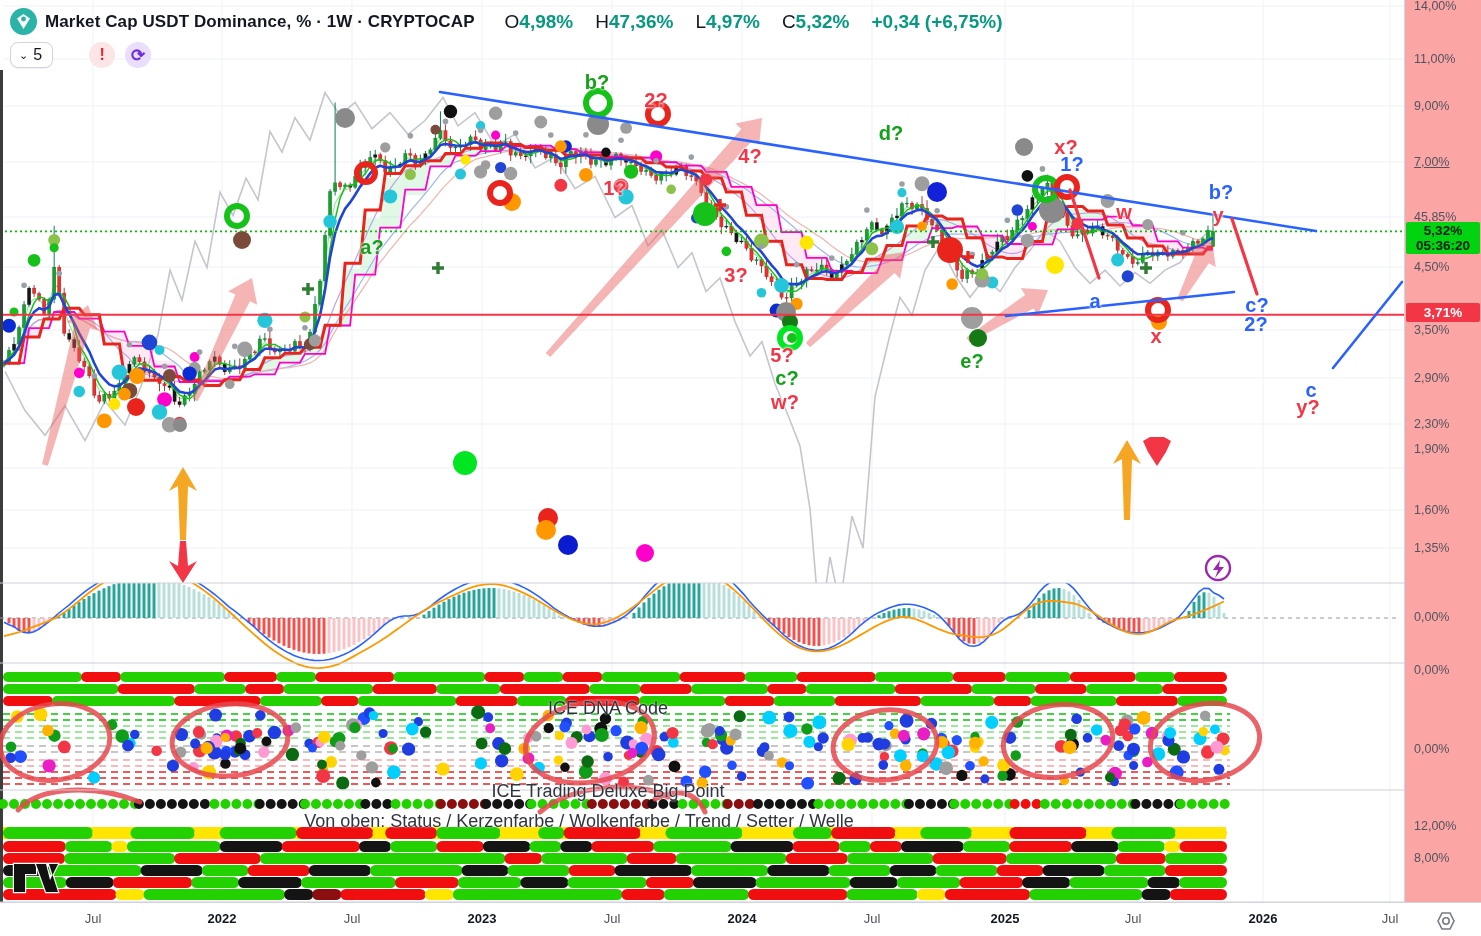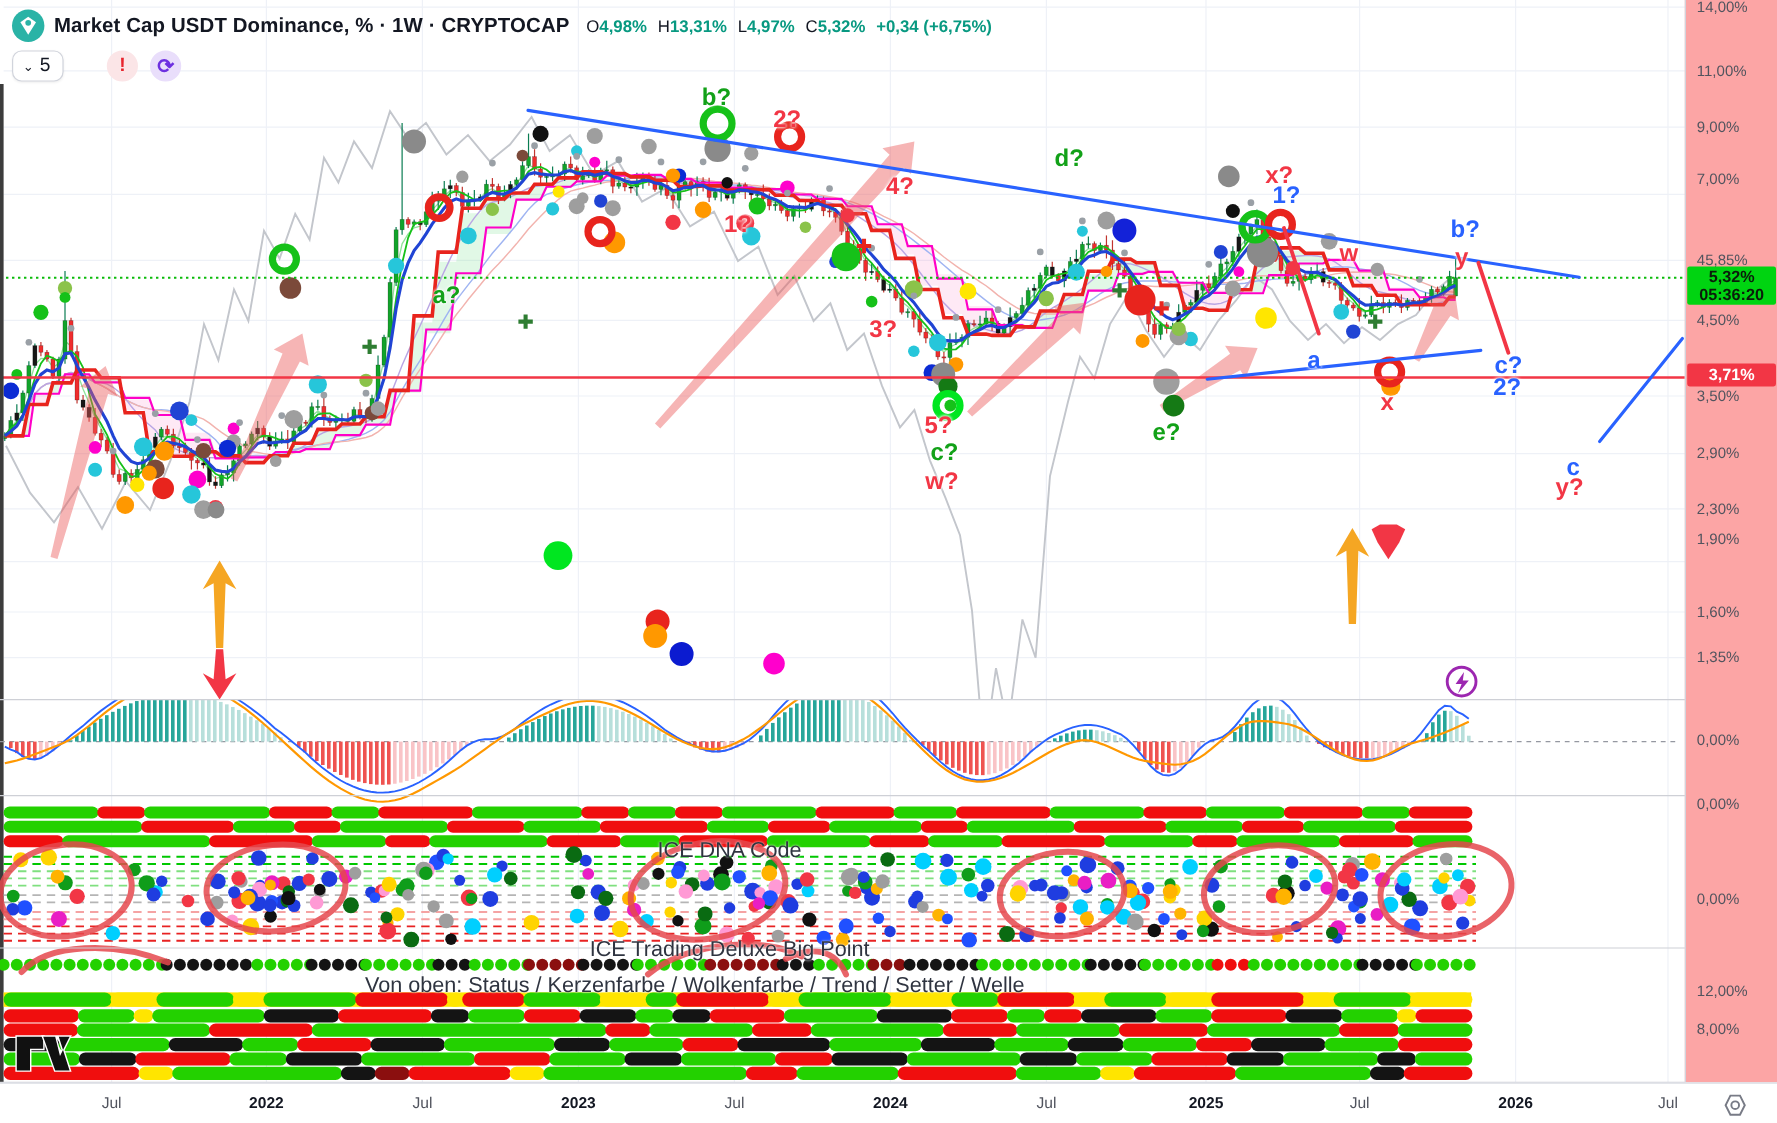--- a/index.html
+++ b/index.html
@@ -3,21 +3,21 @@
 <meta charset="utf-8">
 <style>
   html,body{margin:0;padding:0;background:#fff;}
   .app{position:relative;width:1481px;height:936px;background:#fff;overflow:hidden;
        font-family:"Liberation Sans",sans-serif;color:#131722;}
   
   .hdr{position:absolute;left:10px;top:8px;display:flex;align-items:center;gap:8px;z-index:30;justify-content:center;}
   .logo{width:27px;height:27px;border-radius:50%;background:#2ab3a6;display:flex;align-items:center;justify-content:center;flex:0 0 auto;}
   .logo svg{display:block}
   .title{font-size:17px;font-weight:bold;color:#131722;letter-spacing:.1px;white-space:nowrap;}
-  .ohlc{display:flex;gap:9px;font-size:14px;margin-left:6px;white-space:nowrap;}
+  .ohlc{display:flex;gap:22px;font-size:19px;margin-left:22px;white-space:nowrap;}
   .ohlc .lbl{color:#131722;}
   .ohlc .val{color:#089981;font-weight:bold;}
   .row2{position:absolute;left:10px;top:42px;display:flex;align-items:center;gap:10px;z-index:30;}
   .chip{display:flex;align-items:center;gap:5px;background:#fff;border:1px solid #d1d4dc;border-radius:8px;
         padding:3px 10px 3px 8px;font-size:16px;color:#131722;cursor:pointer;box-shadow:0 1px 2px rgba(0,0,0,.06);}
   .chip .chev{font-size:11px;color:#131722;}
   .cicon{width:26px;height:26px;border-radius:50%;display:flex;align-items:center;justify-content:center;font-weight:bold;cursor:pointer;}
   .alert{background:#fbe5e7;color:#e8242d;font-size:16px;margin-left:26px;}
   .sync{background:#e9defb;color:#6d2fe0;font-size:17px;}
   
@@ -1630,21 +1630,21 @@
   <div class="hdr">
     <div class="logo">
       <svg width="17" height="17" viewBox="0 0 17 17">
           <path d="M8.5 1 L15 5.5 L8.5 16 L2 5.5 Z" fill="#fff"></path>
           <circle cx="8.5" cy="6" r="2.4" fill="#2ab3a6"></circle>
         </svg>
     </div>
     <div class="title">Market Cap USDT Dominance, % · 1W · CRYPTOCAP</div>
     <div class="ohlc">
       <span><span class="lbl">O</span><span class="val">4,98%</span></span>
-      <span><span class="lbl">H</span><span class="val">13,31%</span></span>
+      <span><span class="lbl">H</span><span class="val">47,36%</span></span>
       <span><span class="lbl">L</span><span class="val">4,97%</span></span>
       <span><span class="lbl">C</span><span class="val">5,32%</span></span>
       <span class="val">+0,34 (+6,75%)</span>
     </div>
   </div>
   <div class="row2">
     <div class="chip">
       <span class="chev">⌄</span>
       <span>5</span>
     </div>
@@ -1654,21 +1654,21 @@
     <div class="cicon sync">
         <span>⟳</span>
       </div>
   </div>
 
   <div class="yaxis">
     <div id="yticks">
         <div class="ytick" style="top: 6px;">14,00%</div>
         <div class="ytick" style="top: 59px;">11,00%</div>
         <div class="ytick" style="top: 106px;">9,00%</div>
-        <div class="ytick" style="top: 149px;">7,00%</div>
+        <div class="ytick" style="top: 162px; text-decoration: underline;">7,00%</div>
         <div class="ytick" style="top: 217px;">45,85%</div>
         <div class="ytick" style="top: 267px;">4,50%</div>
         <div class="ytick" style="top: 330px;">3,50%</div>
         <div class="ytick" style="top: 378px;">2,90%</div>
         <div class="ytick" style="top: 424px;">2,30%</div>
         <div class="ytick" style="top: 449px;">1,90%</div>
         <div class="ytick" style="top: 510px;">1,60%</div>
         <div class="ytick" style="top: 548px;">1,35%</div>
         <div class="ytick" style="top: 617px;">0,00%</div>
         <div class="ytick" style="top: 670px;">0,00%</div>

